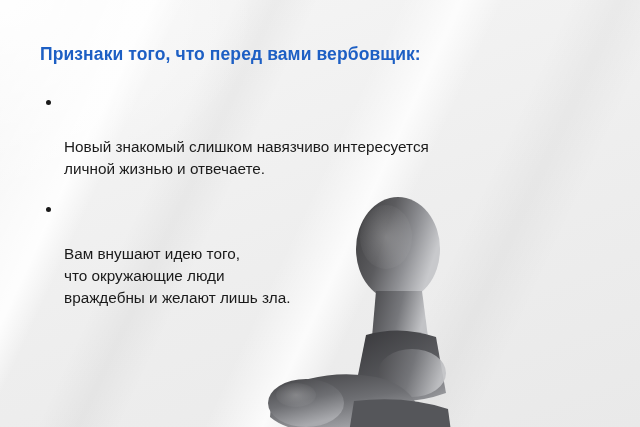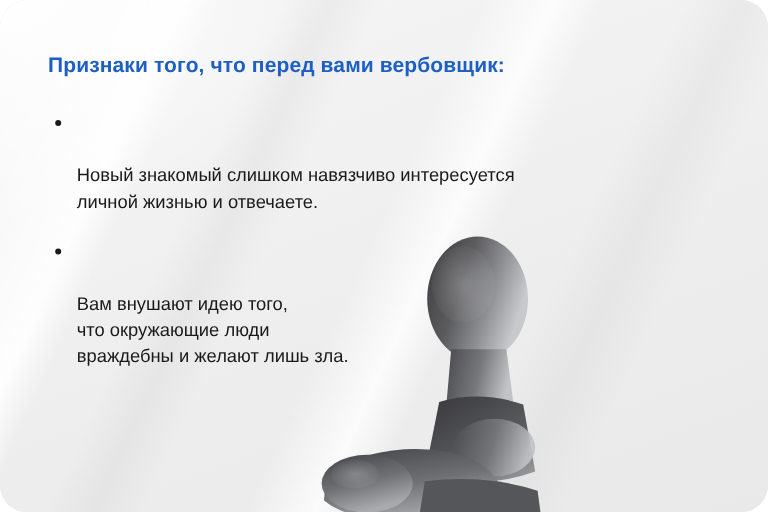--- a/index.html
+++ b/index.html
@@ -12,21 +12,20 @@
     overflow: hidden;
     font-family: "Liberation Sans", sans-serif;
     background: #ffffff;
   }
   #card {
     position: relative;
     width: 640px;
     height: 427px;
     background: #e5e5e5;
     overflow: hidden;
-    border-radius: 23px;
   }
   
   .bg-streaks {
     position: absolute;
     inset: 0;
     background:
       linear-gradient(115deg, rgba(255,255,255,0) 0%, rgba(255,255,255,0.9) 18%, rgba(255,255,255,0) 22%),
       linear-gradient(115deg, rgba(0,0,0,0) 28%, rgba(0,0,0,0.035) 33%, rgba(0,0,0,0) 38%),
       linear-gradient(115deg, rgba(255,255,255,0) 48%, rgba(255,255,255,0.8) 55%, rgba(255,255,255,0) 60%),
       linear-gradient(115deg, rgba(0,0,0,0) 68%, rgba(0,0,0,0.03) 74%, rgba(0,0,0,0) 80%),

